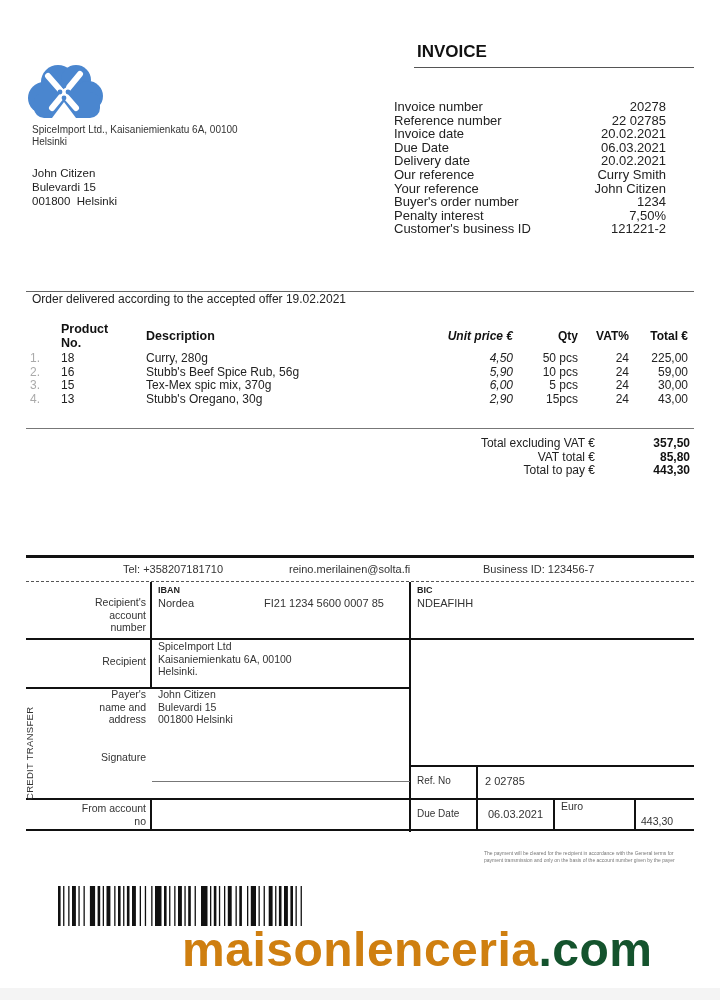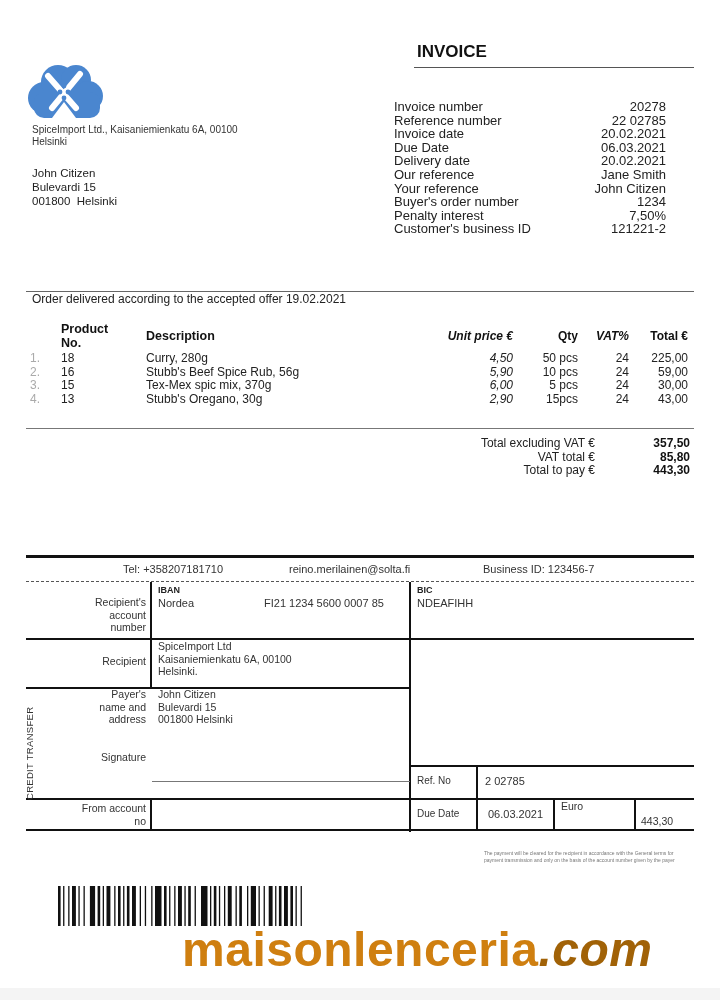--- a/index.html
+++ b/index.html
@@ -50,21 +50,21 @@
     .lbl { font-size: 10.5px; line-height: 12.5px; color: #333; text-align: right; }
     .val { font-size: 10.5px; line-height: 12.5px; color: #333; }
     .small-bold { font-size: 9px; font-weight: bold; color: #222; }
     .credit-transfer { left: 24px; top: 800px; transform-origin: 0 0; transform: rotate(-90deg); font-size: 9.5px; color: #333; letter-spacing: 0.3px; white-space: nowrap; }
     .sig-line { left: 152px; top: 781px; width: 258px; height: 1px; background: #777; }
     .fineprint { left: 484px; top: 850px; width: 200px; font-size: 5px; line-height: 7px; color: #777; }
 
     
     .barcode { left: 58px; top: 886px; width: 356px; height: 40px; }
     .watermark { left: 182px; top: 922px; font-size: 48px; font-weight: bold; color: #cf7f10; letter-spacing: 0.5px; white-space: nowrap; line-height: 56px; }
-    .watermark .tld { color: #a16207; font-style: italic; }
+    .watermark .tld { color: #14532d; }
     .bottom-band { left: 0; top: 988px; width: 720px; height: 12px; background: #f4f4f4; }
   </style>
 </head>
 <body>
 
 <svg class="abs logo" viewBox="0 0 78 58">
   <g fill="#4a86cf">
     <circle cx="18" cy="36" r="16"></circle>
     <circle cx="32" cy="20" r="17"></circle>
     <circle cx="50" cy="18" r="15"></circle>
@@ -115,21 +115,21 @@
   <div class="inv-row">
       <span>Due Date</span>
       <span>06.03.2021</span>
     </div>
   <div class="inv-row">
       <span>Delivery date</span>
       <span>20.02.2021</span>
     </div>
   <div class="inv-row">
       <span>Our reference</span>
-      <span>Jane Smith</span>
+      <span>Curry Smith</span>
     </div>
   <div class="inv-row">
       <span>Your reference</span>
       <span>John Citizen</span>
     </div>
   <div class="inv-row">
       <span>Buyer's order number</span>
       <span>1234</span>
     </div>
   <div class="inv-row">
@@ -145,21 +145,21 @@
 <div class="abs order-rule"></div>
 <div class="abs order-text">Order delivered according to the accepted offer 19.02.2021</div>
 
 <div class="abs items-head col-prod" style="line-height:14px; font-size:12.5px;">
   <div>Product</div>
   <div>No.</div>
 </div>
 <div class="abs items-head col-desc" style="top:329px; font-size:12.5px;">Description</div>
 <div class="abs items-head col-unit" style="top:329px;">Unit price €</div>
 <div class="abs items-head col-qty" style="top:329px;">Qty</div>
-<div class="abs items-head col-vat" style="top:329px;font-style:italic;">VAT%</div>
+<div class="abs items-head col-vat" style="top:329px;">VAT%</div>
 <div class="abs items-head col-total" style="top:329px;">Total €</div>
 
 <div class="item-row" style="top:352px;">
   <span class="col-idx">1.</span>
   <span class="col-prod">18</span>
   <span class="col-desc">Curry, 280g</span>
   <span class="col-unit">4,50</span>
   <span class="col-qty">50 pcs</span>
   <span class="col-vat">24</span>
   <span class="col-total">225,00</span>

